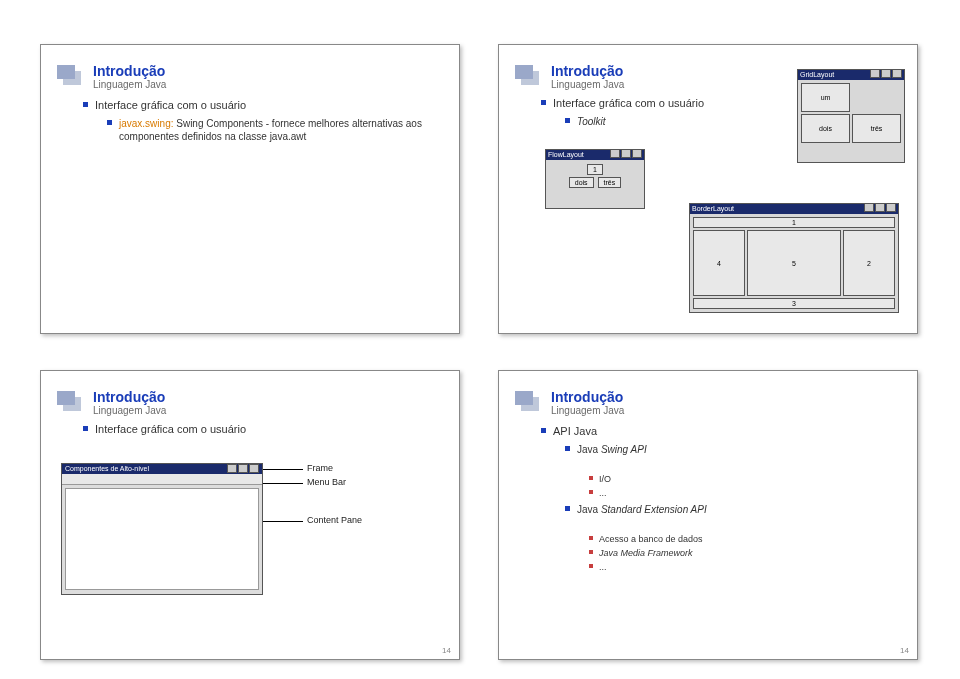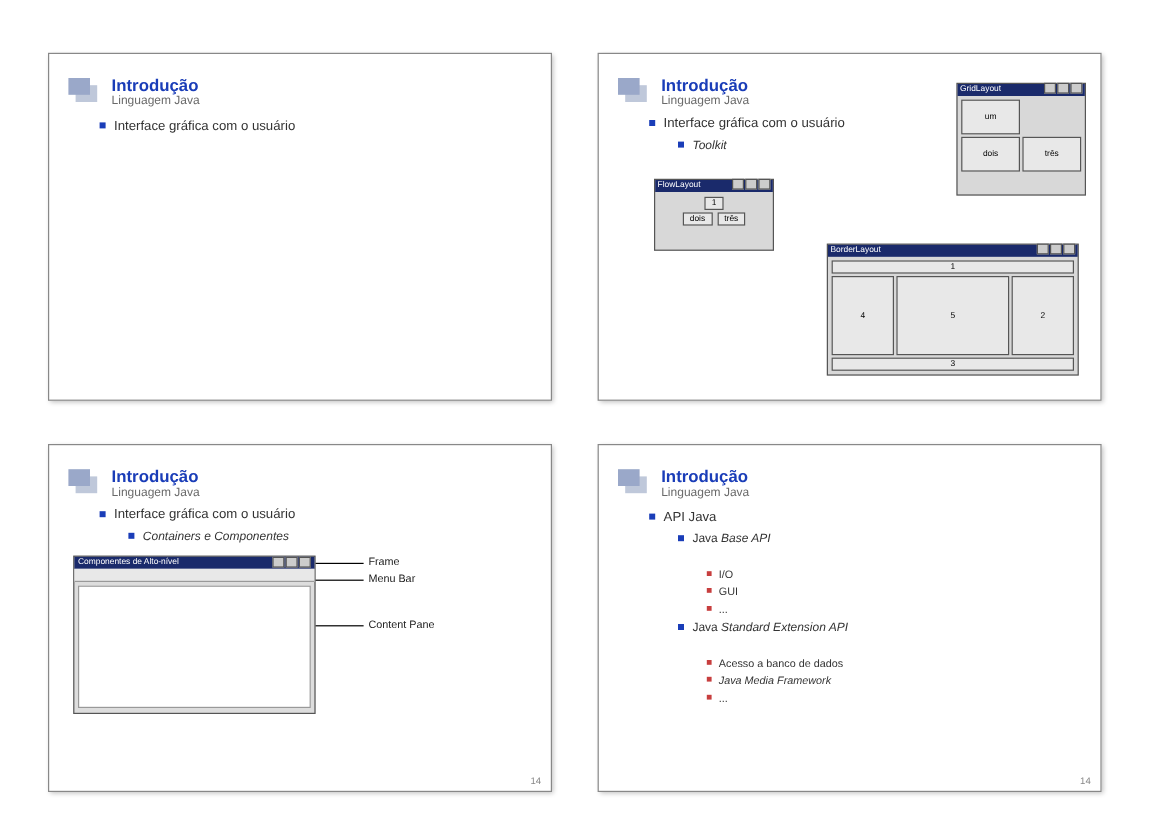--- a/index.html
+++ b/index.html
@@ -129,20 +129,23 @@
 <div class="slide slide-tl">
   <div class="deco"></div>
   <div class="title-wrap">
     <div class="title blue">Introdução</div>
     <div class="subtitle">Linguagem Java</div>
   </div>
   <ul class="list">
     <li>
       <span>Interface gráfica com o usuário</span>
       <ul class="sub">
+        <li>
+          <span class="orange">javax.swing:</span><span> Swing Components - fornece melhores alternativas aos componentes definidos na classe java.awt</span>
+        </li>
       </ul>
     </li>
   </ul>
 </div>
 
 <div class="slide slide-tr">
   <div class="deco"></div>
   <div class="title-wrap">
     <div class="title blue">Introdução</div>
     <div class="subtitle">Linguagem Java</div>
@@ -204,23 +207,20 @@
 
 <div class="slide slide-bl">
   <div class="deco"></div>
   <div class="title-wrap">
     <div class="title blue">Introdução</div>
     <div class="subtitle">Linguagem Java</div>
   </div>
   <ul class="list" style="margin-top:4px;">
     <li>
       <span>Interface gráfica com o usuário</span>
-      <ul class="sub">
-        <li><span class="italic">Containers e Componentes</span></li>
-      </ul>
     </li>
   </ul>
 
   <div class="bl-mock">
     <div class="mbar">
       <span>Componentes de Alto-nível</span>
       <span class="btns" style="display:flex; gap:1px;">
           <span style="width:8px;height:7px;background:#ccc;border:0.5px solid #555;"></span>
           <span style="width:8px;height:7px;background:#ccc;border:0.5px solid #555;"></span>
           <span style="width:8px;height:7px;background:#ccc;border:0.5px solid #555;"></span>
@@ -248,24 +248,23 @@
   <div class="deco"></div>
   <div class="title-wrap">
     <div class="title blue">Introdução</div>
     <div class="subtitle">Linguagem Java</div>
   </div>
   <ul class="list">
     <li>
       <span>API Java</span>
       <ul class="sub">
         <li>
-          <span>Java <span class="italic">Base API</span></span>
+          <span>Java <span class="italic">Swing API</span></span>
           <ul class="sub2">
             <li>I/O</li>
-            <li>GUI</li>
             <li>...</li>
           </ul>
         </li>
         <li>
           <span>Java <span class="italic">Standard Extension API</span></span>
           <ul class="sub2">
             <li>Acesso a banco de dados</li>
             <li class="italic">Java Media Framework</li>
             <li>...</li>
           </ul>

